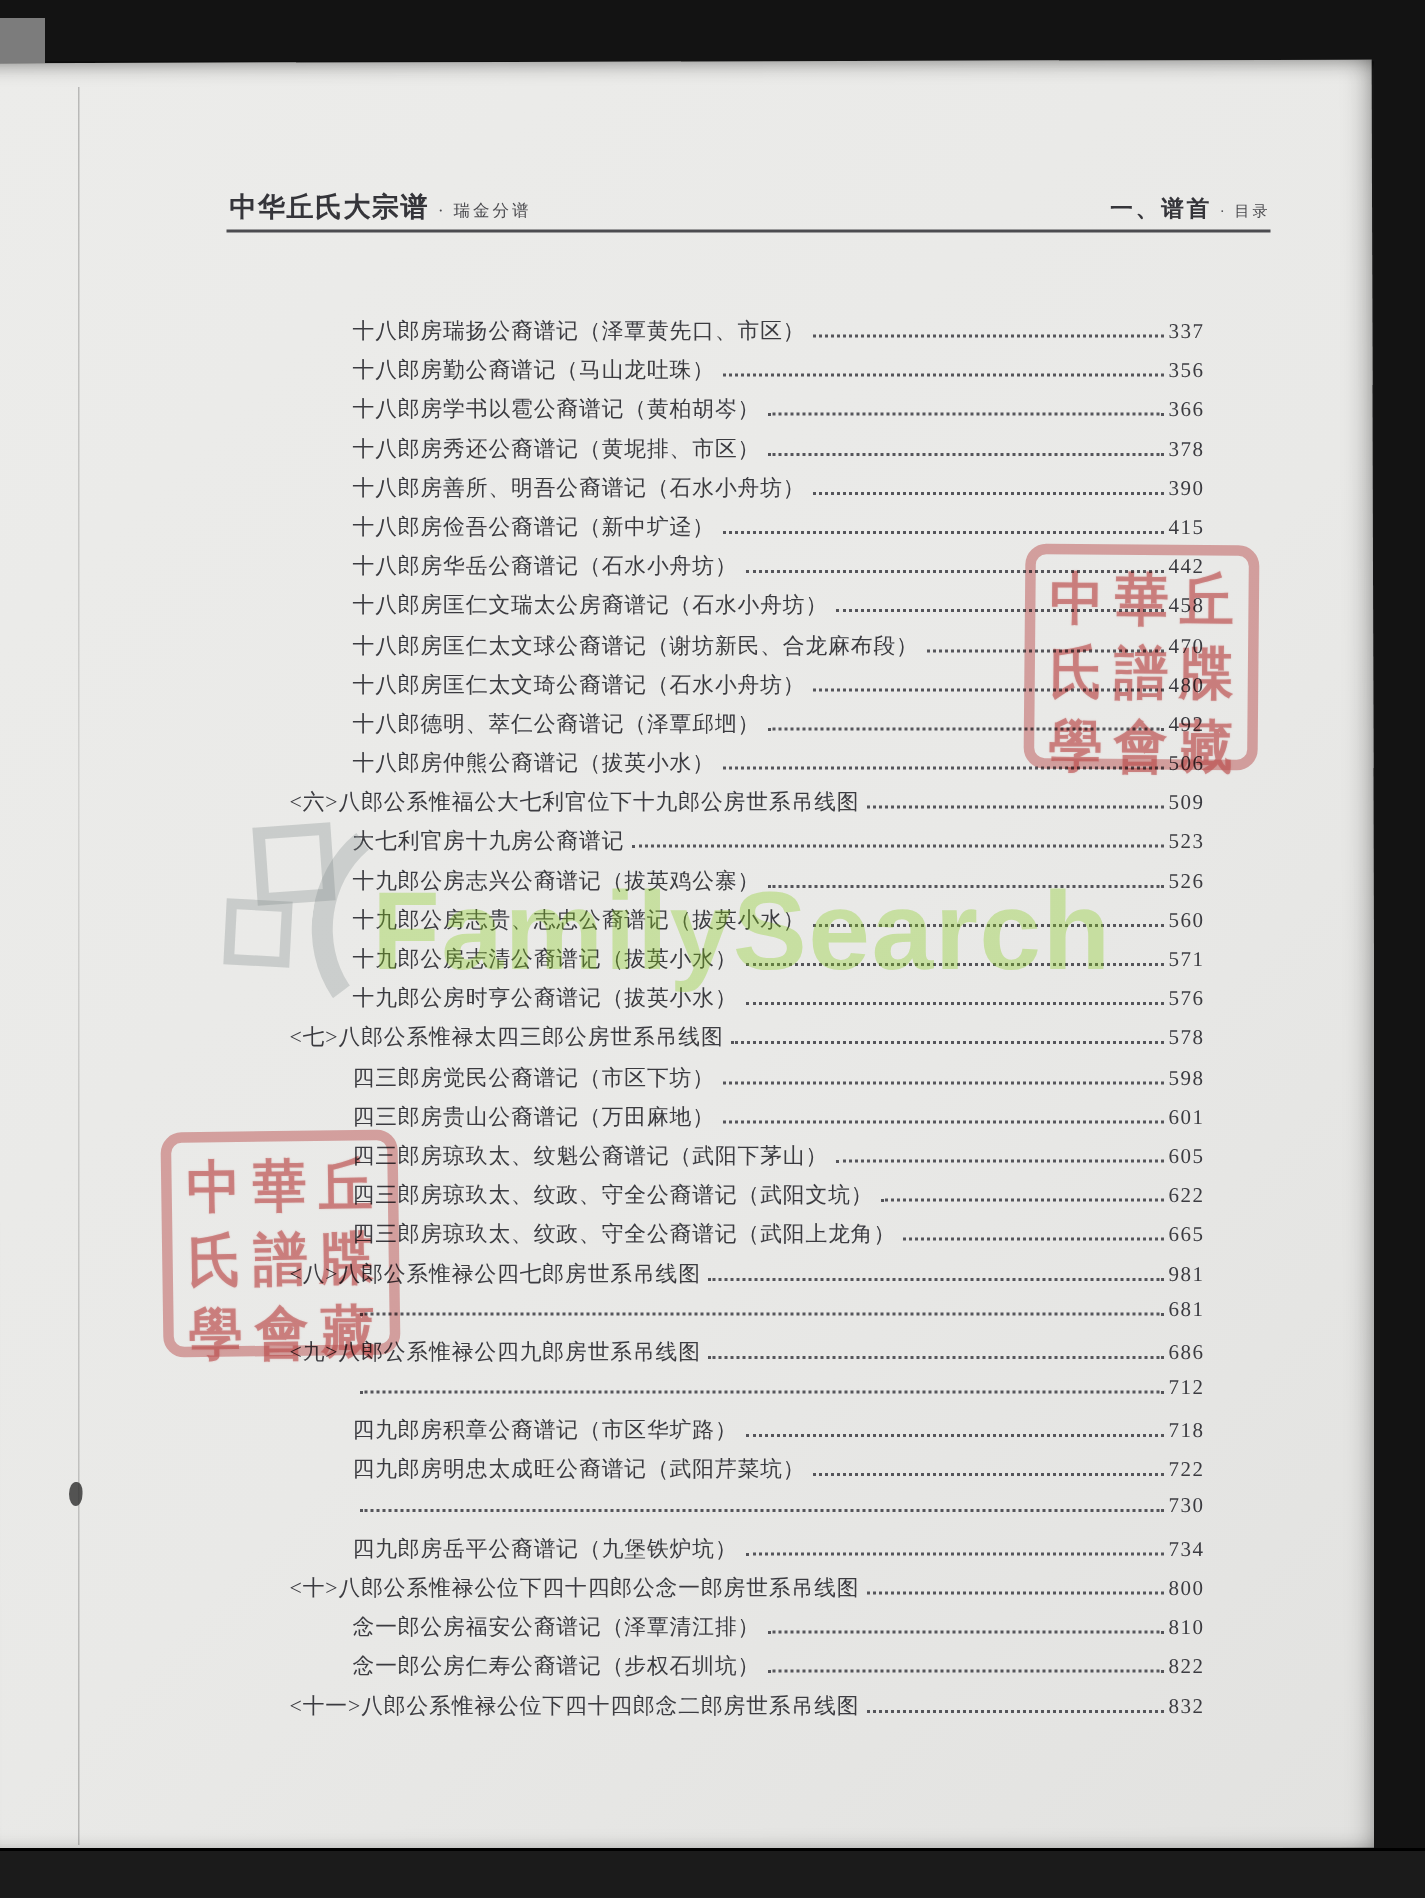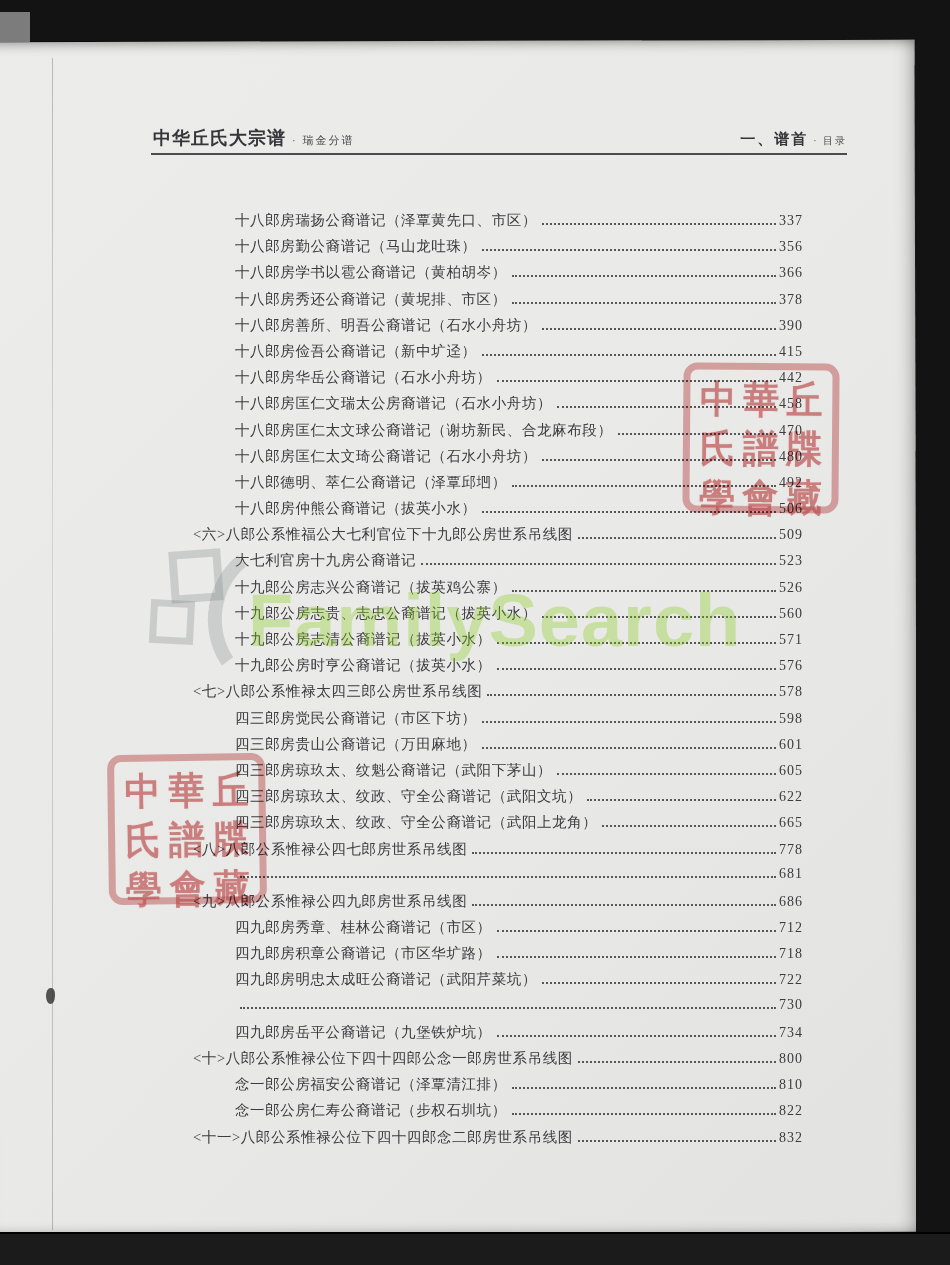--- a/index.html
+++ b/index.html
@@ -226,36 +226,35 @@
 
     <div class="toc-row lvl1">
       <span class="lbl">四三郎房琼玖太、纹政、守全公裔谱记（武阳上龙角）</span>
       <span class="leader"></span>
       <span class="pg">665</span>
     </div>
 
     <div class="toc-row">
       <span class="lbl">&lt;八&gt;八郎公系惟禄公四七郎房世系吊线图</span>
       <span class="leader"></span>
-      <span class="pg">778</span>
+      <span class="pg">981</span>
     </div>
 
     <div class="toc-row lvl1">
       <span class="leader"></span>
       <span class="pg">681</span>
     </div>
 
     <div class="toc-row">
       <span class="lbl">&lt;九&gt;八郎公系惟禄公四九郎房世系吊线图</span>
       <span class="leader"></span>
       <span class="pg">686</span>
     </div>
 
     <div class="toc-row lvl1">
-      <span class="lbl">四九郎房秀章、桂林公裔谱记（市区）</span>
       <span class="leader"></span>
       <span class="pg">712</span>
     </div>
 
     <div class="toc-row lvl1">
       <span class="lbl">四九郎房积章公裔谱记（市区华圹路）</span>
       <span class="leader"></span>
       <span class="pg">718</span>
     </div>
 

